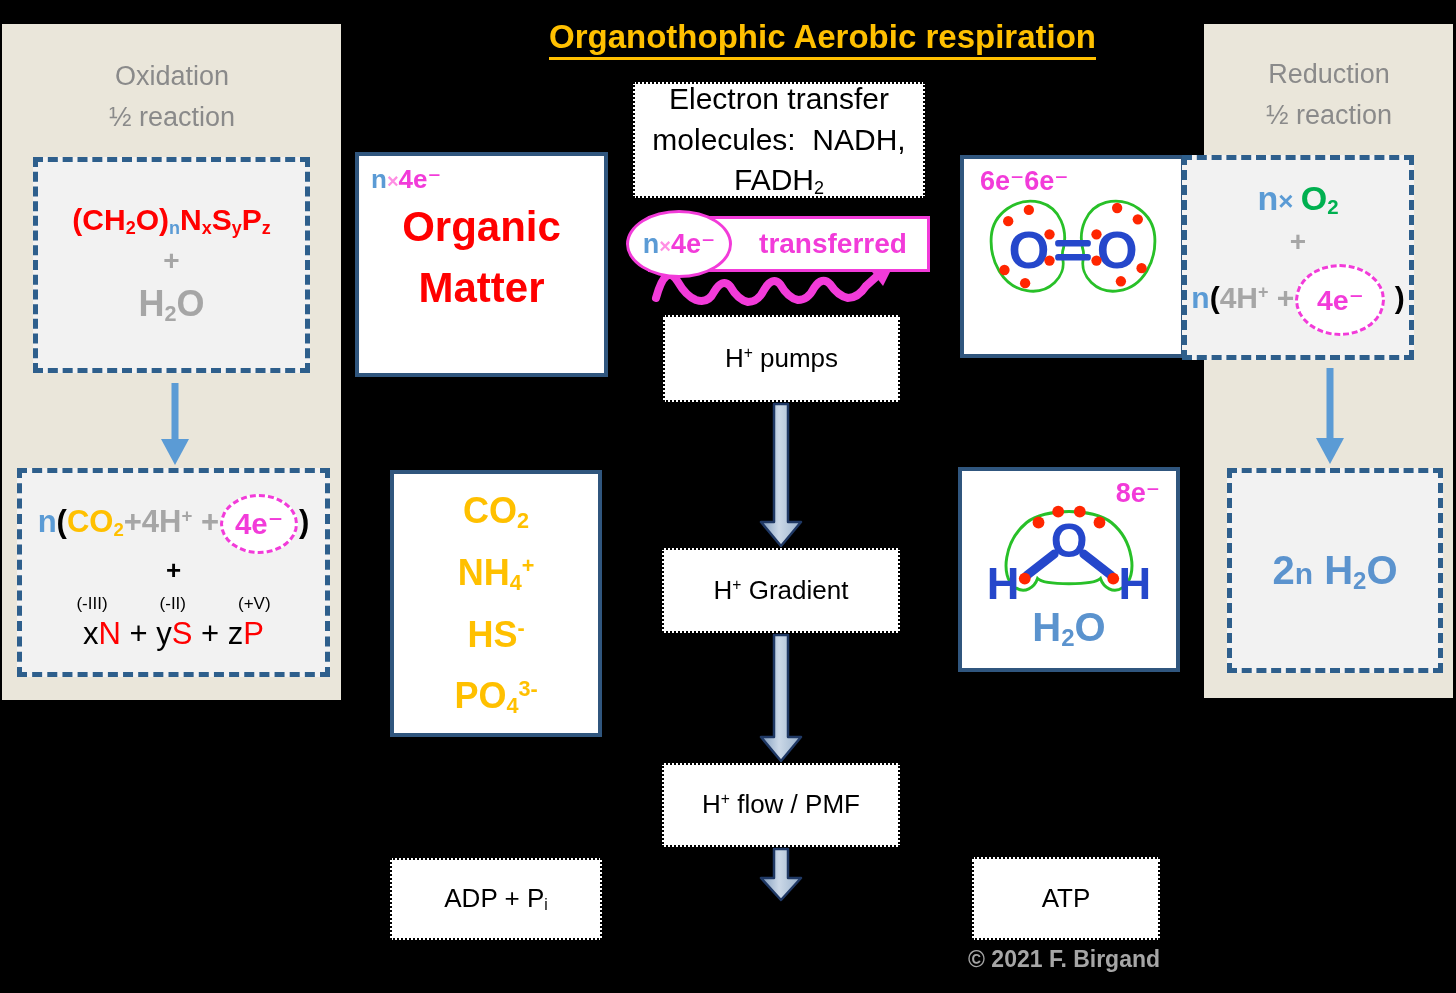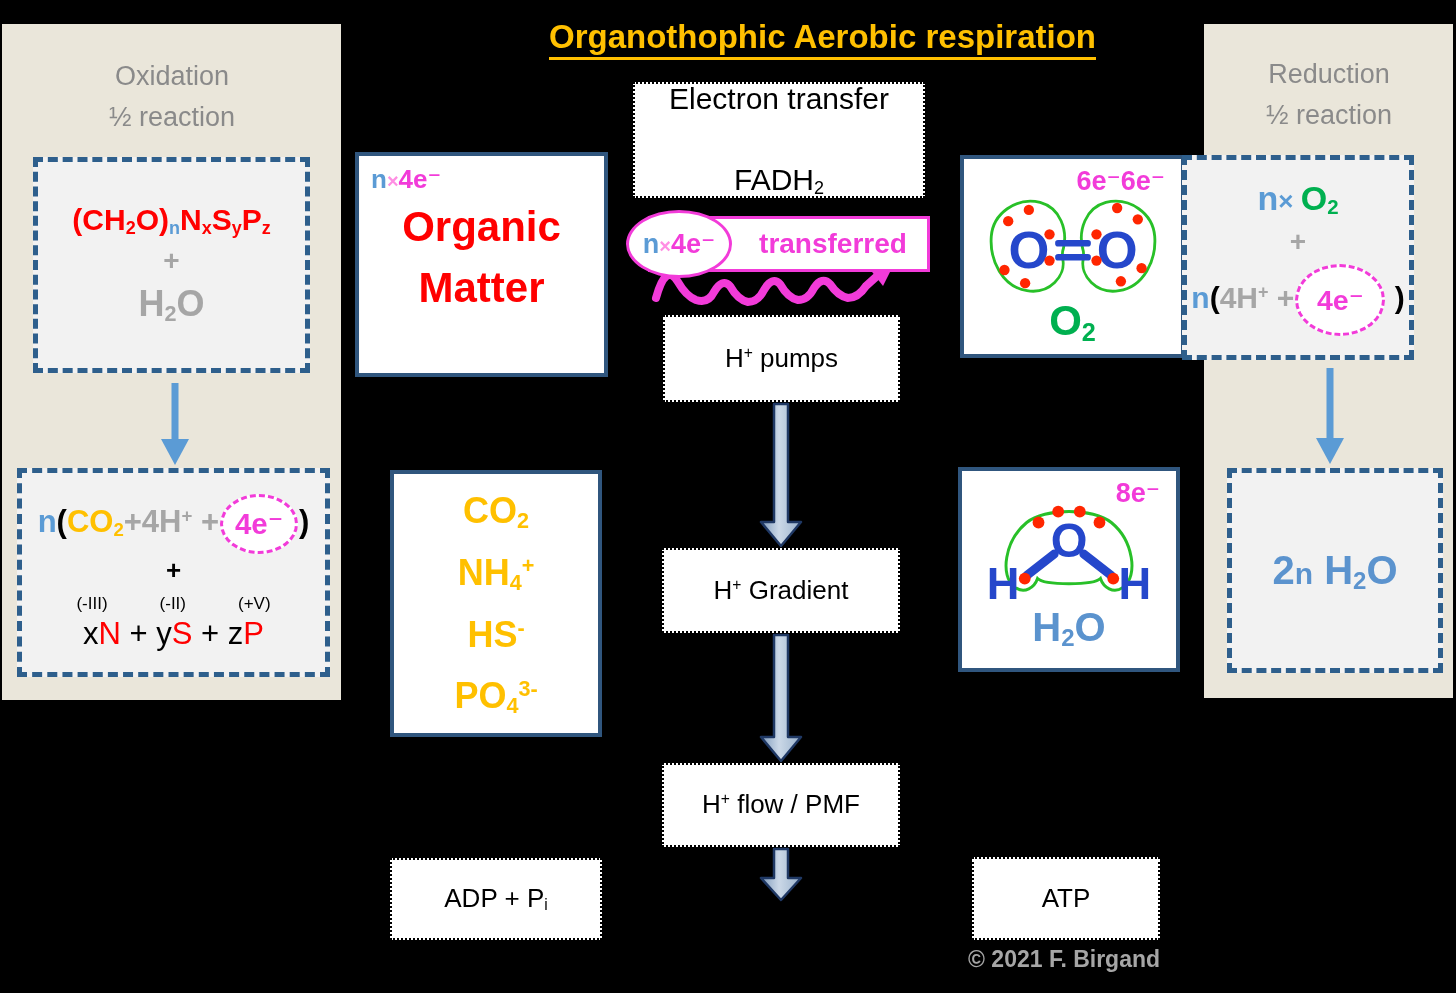--- a/index.html
+++ b/index.html
@@ -96,21 +96,21 @@
       <div><span style="color: rgb(255, 192, 0);">HS</span><sup style="color: rgb(255, 192, 0);">-</sup></div>
       <div><span style="color: rgb(255, 192, 0);">PO</span><sub style="color: rgb(255, 192, 0);">4</sub><sup style="color: rgb(255, 192, 0);">3-</sup></div>
     </div>
   </div>
 
   <div class="abs dotted-box" style="left:390px;top:858px;width:212px;height:82px;">
     <span><span>ADP + P</span><sub>i</sub></span>
   </div>
 
   <div class="abs dotted-box" style="left:633px;top:82px;width:292px;height:116px;font-size:30px;">
-    <span><span>Electron transfer</span><br><br><span>FADH</span><sub>2</sub></span>
+    <span><span>Electron transfer</span><br><span>molecules:&nbsp; NADH,</span><br><span>FADH</span><sub>2</sub></span>
   </div>
 
   <div class="abs callout-rect" style="left:648px;top:216px;width:282px;height:56px;justify-content:center;">
     <span>transferred</span>
   </div>
   <div class="abs callout-ellipse" style="left:626px;top:210px;width:106px;height:68px;">
     <span><span style="color: rgb(91, 155, 213);">n</span><span style="color: rgb(255, 143, 227); font-size: 20px;">×</span><span style="color: rgb(242, 59, 217);">4e⁻</span></span>
   </div>
 
   <svg class="abs" style="left:648px;top:256px;" width="256" height="62" viewBox="0 0 256 62">
@@ -136,21 +136,21 @@
 
   <div class="abs dotted-box" style="left:662px;top:763px;width:238px;height:84px;">
     <span><span>H</span><sup>+</sup><span> flow / PMF</span></span>
   </div>
 
   <svg class="abs" style="left:759px;top:847px;" width="44" height="55" viewBox="0 0 44 55">
     <polygon points="15,2 29,2 29,31 42,31 22,53 2,31 15,31" fill="url(#bigArrowGrad)" stroke="#1F3864" stroke-width="2.5" stroke-linejoin="round"></polygon>
   </svg>
 
   <div class="abs solid-box flexcol" style="left:960px;top:155px;width:225px;height:203px;padding:6px 0;">
-    <div style="display:flex;justify-content:flex-end;padding:0 16px;">
+    <div style="display:flex;justify-content:flex-start;padding:0 16px;">
       <span class="e-label">6e⁻</span>
       <span class="e-label">6e⁻</span>
     </div>
     <svg style="margin:-4px auto 0 auto;display:block;" width="186" height="108" viewBox="0 0 190 115">
       <path d="M85,58 C89,40 82,16 60,10 C34,4 10,22 8,46 C6,72 20,100 46,104 C70,108 88,88 84,70 C83,64 84,61 85,58 Z" fill="none" stroke="#28C028" stroke-width="3"></path>
       <path d="M105,58 C101,40 108,16 130,10 C156,4 180,22 182,46 C184,72 170,100 144,104 C120,108 102,88 106,70 C107,64 106,61 105,58 Z" fill="none" stroke="#28C028" stroke-width="3"></path>
       <rect x="76" y="50" width="38" height="7" rx="3" fill="#2547CB"></rect>
       <rect x="76" y="65" width="38" height="7" rx="3" fill="#2547CB"></rect>
       <text x="48" y="60" text-anchor="middle" dominant-baseline="central" font-size="56" font-weight="bold" fill="#2547CB" font-family="Liberation Sans, DejaVu Sans, sans-serif">O</text>
       <text x="142" y="60" text-anchor="middle" dominant-baseline="central" font-size="56" font-weight="bold" fill="#2547CB" font-family="Liberation Sans, DejaVu Sans, sans-serif">O</text>
@@ -162,21 +162,20 @@
           <circle cx="70" cy="44" r="5.5"></circle>
           <circle cx="70" cy="72" r="5.5"></circle>
         <circle cx="142" cy="16" r="5.5"></circle>
           <circle cx="164" cy="28" r="5.5"></circle>
           <circle cx="168" cy="80" r="5.5"></circle>
           <circle cx="146" cy="94" r="5.5"></circle>
           <circle cx="120" cy="44" r="5.5"></circle>
           <circle cx="120" cy="72" r="5.5"></circle>
       </g>
     </svg>
-    <div class="bold" style="text-align:center;font-size:42px;margin-top:-4px;"><span style="color: rgb(0, 176, 80);">O</span><sub style="color: rgb(0, 176, 80);">2</sub></div>
   </div>
 
   <div class="abs solid-box flexcol" style="left:958px;top:467px;width:222px;height:205px;padding:6px 0;">
     <div style="text-align:right;padding-right:16px;height:28px;">
       <span class="e-label">8e⁻</span>
     </div>
     <svg style="margin:-12px auto 0 auto;display:block;" width="190" height="118" viewBox="0 0 190 120">
       <path d="M40,96 C24,84 30,48 52,30 C70,15 120,15 138,30 C160,48 166,84 150,96 C140,103 130,96 127,87 C120,94 70,94 63,87 C60,96 50,103 40,96 Z" fill="none" stroke="#28C028" stroke-width="3"></path>
       <line x1="52" y1="84" x2="80" y2="62" stroke="#2547CB" stroke-width="9" stroke-linecap="round"></line>
       <line x1="138" y1="84" x2="110" y2="62" stroke="#2547CB" stroke-width="9" stroke-linecap="round"></line>

